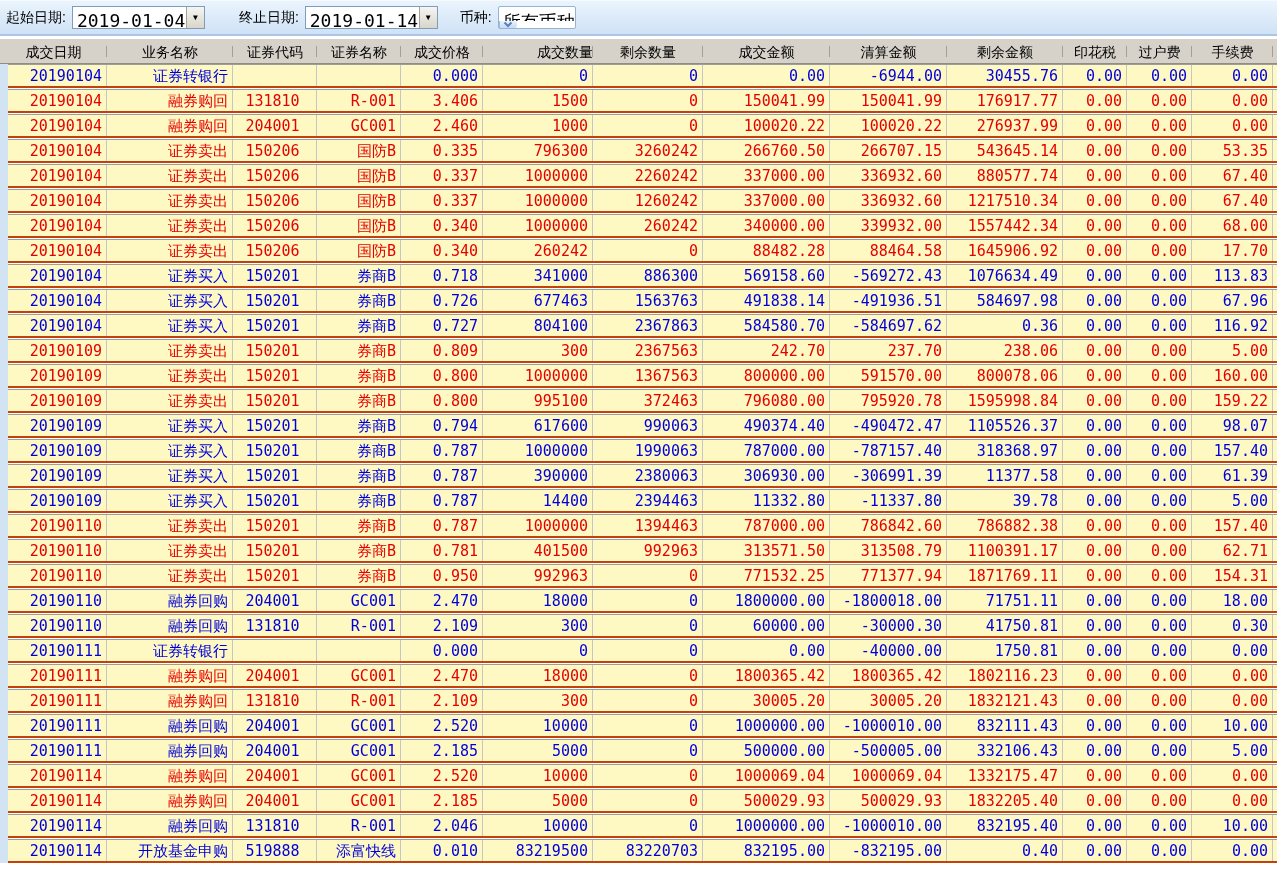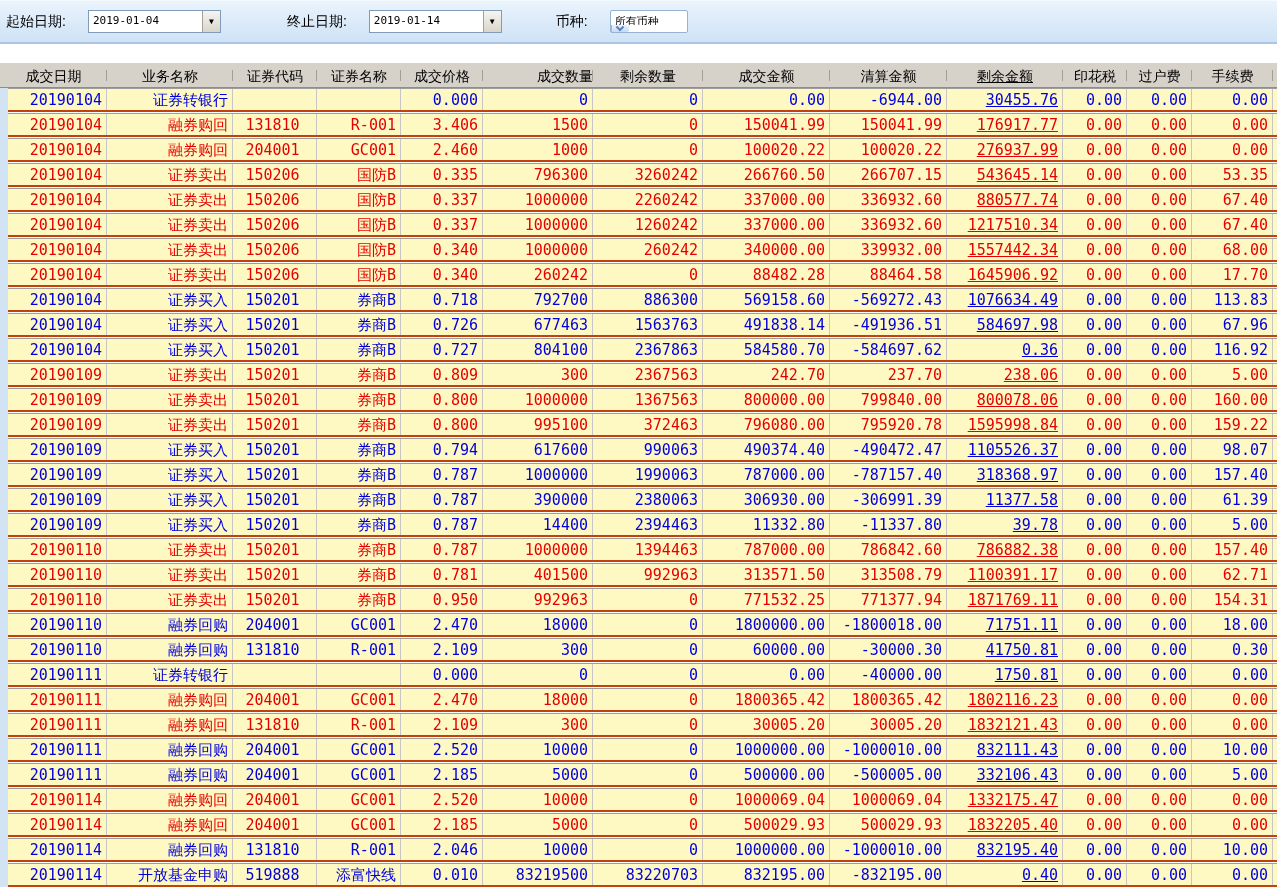--- a/index.html
+++ b/index.html
@@ -1,39 +1,39 @@
 <!DOCTYPE html>
 <html style="--sell-red: #e60000; --buy-blue: #0000dd;"><head>
 <meta charset="utf-8">
 <style>
   * { box-sizing: border-box; margin: 0; padding: 0; }
   html,body { width:1277px; height:891px; overflow:hidden;
     font-family:"DejaVu Sans Mono","Liberation Sans",sans-serif; background:#ffffff; }
 
   
-  .toolbar { height:44px; display:flex; align-items:center; gap:22px; padding:0 6px;
+  .toolbar { height:36px; display:flex; align-items:center; gap:6px; padding:0 6px;
     background:linear-gradient(#eaf4fd,#cfe2f6); border-top:1px solid #f5fafe;
     border-bottom:2px solid #aac6e2; }
   .toolbar .lbl { font-size:14px; color:#000; white-space:nowrap;
     font-family:"Liberation Sans",sans-serif; }
   .combo { display:flex; align-items:stretch; background:#fff;
     border:1px solid #7f9db9; height:23px; }
   .combo.date { width:133px; }
   .combo.cur  { width:78px; border:1px solid #96b4d2; border-radius:2px;flex-direction:column; }
-  .combo-text { flex:1; font-size:11px; color:#000; padding:3px 2px 0 4px; white-space:nowrap;
+  .combo-text { flex:1; font-size:18px; color:#000; padding:3px 2px 0 4px; white-space:nowrap;
     overflow:hidden; }
   .combo-btn { width:18px; display:flex; align-items:center; justify-content:center;
     background:linear-gradient(#f6f5f1,#d9d5cb); border-left:1px solid #a5a195;
     font-size:8px; color:#000; cursor:default; }
   .combo-btn.blue { background:linear-gradient(#e8f2fc,#c6dcf5); border-left:1px solid #9ebcdf;
     border-radius:0 2px 2px 0; }
   .gap1 { width:22px; } .gap2 { width:10px; }
 
   
-  .thead { height:26px; margin-top:18px; display:flex; background:#d6d2c9;
+  .thead { height:26px; margin-top:2px; display:flex; background:#d6d2c9;
     border-top:1px solid #ffffff; border-bottom:1px solid #8f8d86;
     font-family:"Liberation Sans",sans-serif; }
   .hcell { position:relative; font-size:14px; color:#000; text-align:center;
     padding-top:5px; white-space:nowrap; overflow:hidden; }
   .hcell::after { content:""; position:absolute; right:0; top:7px; bottom:6px;
     width:1px; background:#a39f95; }
 
   
   .tbody { padding-left:8px; background:#ffffff; position:relative; }
   .tbody::before { content:""; position:absolute; left:0; top:0; bottom:0; width:8px;
@@ -41,21 +41,21 @@
   .row { display:flex; height:24px; background:#fef9c3;
     border-top:1px solid #9d9d9d; border-bottom:2px solid #c2410c; margin-bottom:1px; }
   .cell { font-size:15px; text-align:right; padding:2px 4px 0 0; white-space:nowrap;
     overflow:hidden; border-right:1px solid #c6c6c6; }
   .row.red  .cell { color:var(--sell-red,#e60000); }
   .row.blue .cell { color:var(--buy-blue,#0000dd); }
 
   
   .c0{width:99px;} .c1{width:126px;} .c2{width:84px;text-align:center;} .c3{width:84px;}
   .c4{width:82px;} .c5{width:110px;text-align:right;} .c6{width:110px;} .c7{width:127px;}
-  .c8{width:117px;} .c9{width:116px;text-decoration:underline;} .c10{width:64px;} .c11{width:65px;} .c12{width:81px;}
+  .c8{width:117px;} .c9{width:116px;} .c10{width:64px;} .c11{width:65px;} .c12{width:81px;}
   .thead .c0{width:107px;} 
 </style>
 </head>
 <body>
 
 <div class="toolbar">
   <span class="lbl">起始日期:</span>
   <div class="combo date">
     <span class="combo-text">2019-01-04</span>
     <span class="combo-btn">▼</span>
@@ -213,21 +213,21 @@
       <div class="cell c10">0.00</div>
       <div class="cell c11">0.00</div>
       <div class="cell c12">17.70</div>
     </div>
     <div class="row blue">
       <div class="cell c0">20190104</div>
       <div class="cell c1">证券买入</div>
       <div class="cell c2">150201</div>
       <div class="cell c3">券商B</div>
       <div class="cell c4">0.718</div>
-      <div class="cell c5">792700</div>
+      <div class="cell c5">341000</div>
       <div class="cell c6">886300</div>
       <div class="cell c7">569158.60</div>
       <div class="cell c8">-569272.43</div>
       <div class="cell c9">1076634.49</div>
       <div class="cell c10">0.00</div>
       <div class="cell c11">0.00</div>
       <div class="cell c12">113.83</div>
     </div>
     <div class="row blue">
       <div class="cell c0">20190104</div>
@@ -276,21 +276,21 @@
     </div>
     <div class="row red">
       <div class="cell c0">20190109</div>
       <div class="cell c1">证券卖出</div>
       <div class="cell c2">150201</div>
       <div class="cell c3">券商B</div>
       <div class="cell c4">0.800</div>
       <div class="cell c5">1000000</div>
       <div class="cell c6">1367563</div>
       <div class="cell c7">800000.00</div>
-      <div class="cell c8">799840.00</div>
+      <div class="cell c8">591570.00</div>
       <div class="cell c9">800078.06</div>
       <div class="cell c10">0.00</div>
       <div class="cell c11">0.00</div>
       <div class="cell c12">160.00</div>
     </div>
     <div class="row red">
       <div class="cell c0">20190109</div>
       <div class="cell c1">证券卖出</div>
       <div class="cell c2">150201</div>
       <div class="cell c3">券商B</div>

